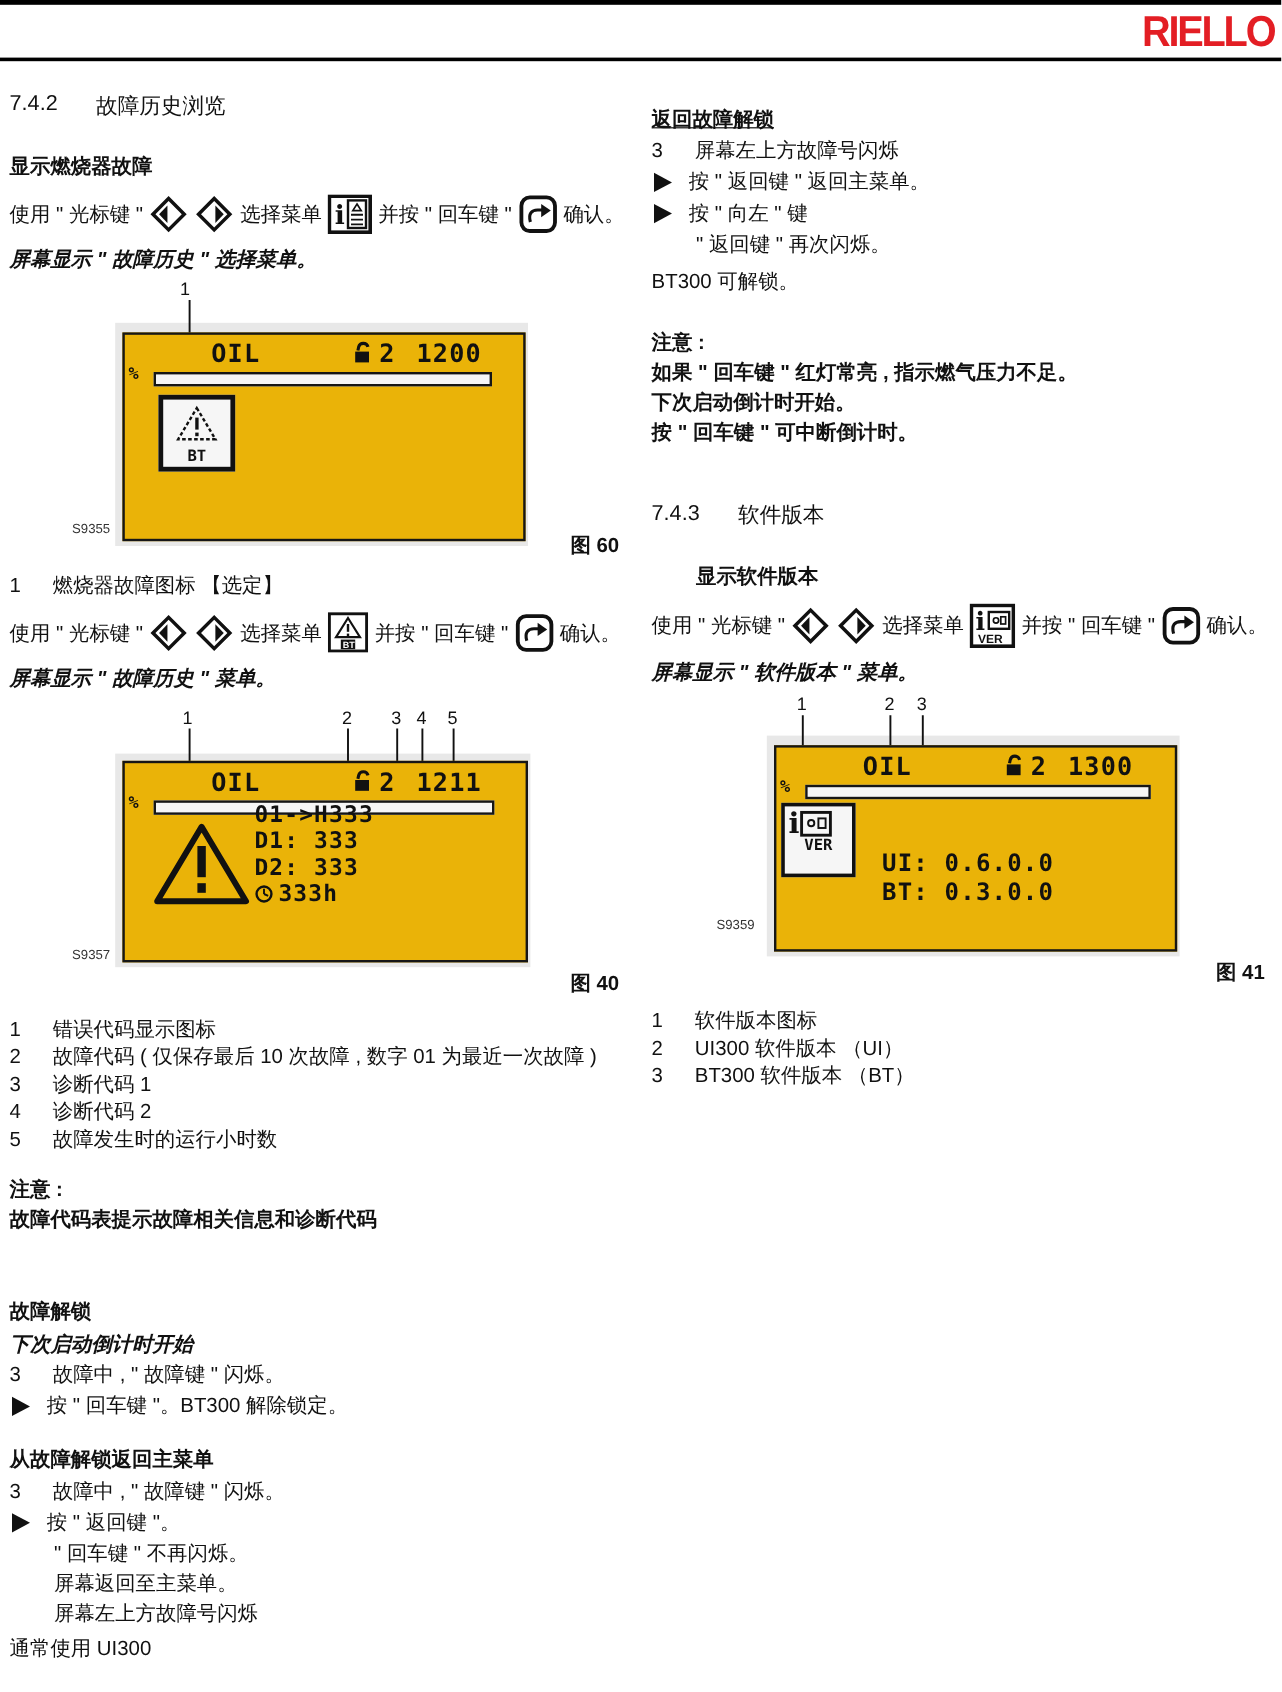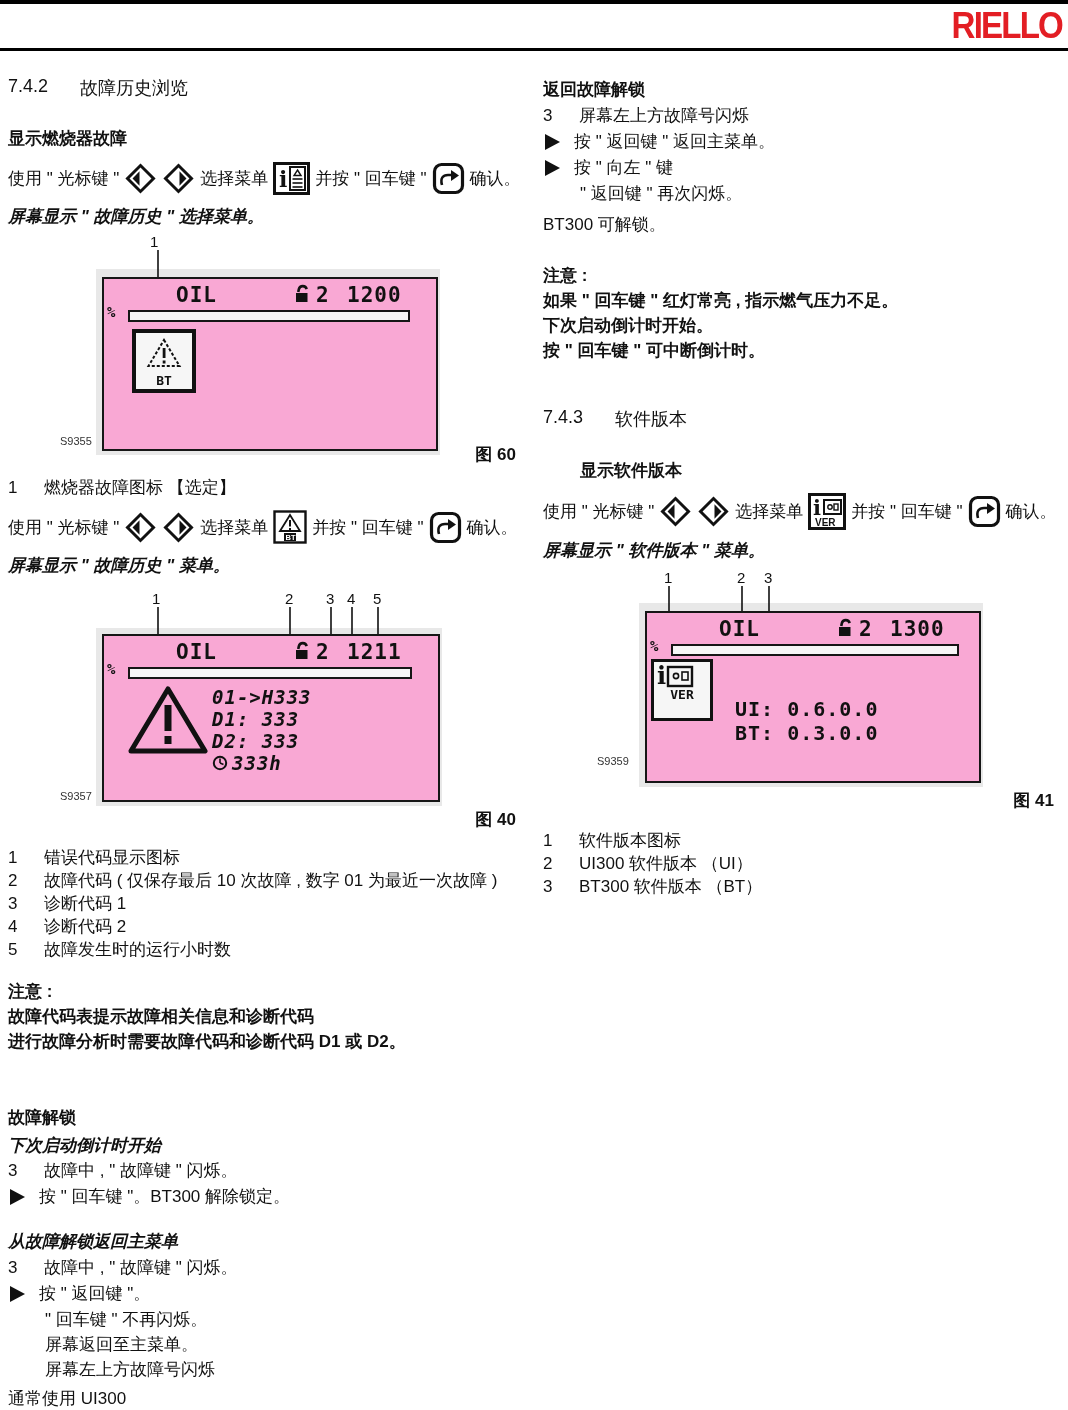--- a/index.html
+++ b/index.html
@@ -27,21 +27,21 @@
   .instr-row svg{flex:none;}
   .step{display:flex;font-size:17px;line-height:26px;}
   .step .n{width:36px;flex:none;}
   .bullet-row{display:flex;align-items:center;font-size:17px;line-height:26px;}
   .arrow{width:0;height:0;border-left:15px solid #111;border-top:8px solid transparent;
          border-bottom:8px solid transparent;margin:0 14px 0 2px;flex:none;}
   .indent{margin-left:37px;}
   
   .figure{position:relative;width:100%;}
   .panel{position:absolute;background:#e8e8e8;}
-  .screen{position:absolute;border:2px solid #161616;background:#f9a8d4;}
+  .screen{position:absolute;border:2px solid #161616;background:#eab308;}
   .lcd{font-family:"DejaVu Sans Mono","Liberation Mono",monospace;font-weight:700;}
   .lcd-abs{position:absolute;font-size:21px;letter-spacing:1px;}
   .pct{position:absolute;font-size:14px;}
   .bar{position:absolute;border:2px solid #161616;background:#f6f6f6;}
   .selbox{position:absolute;border:4px solid #111;background:#f6f6f6;text-align:center;}
   .selbox .lbl{display:block;font-size:13px;line-height:13px;margin-top:1px;}
   .verbox{position:absolute;border:3px solid #111;background:#f6f6f6;}
   .verbox .irow{display:flex;align-items:flex-start;padding:2px 2px 0 3px;}
   .verbox .ichar{font-size:24px;font-weight:900;line-height:24px;font-family:"DejaVu Serif",serif;}
   .verbox .lbl{display:block;text-align:center;font-size:13px;line-height:14px;font-weight:700;}
@@ -188,21 +188,21 @@
           </svg>
         <span class="lcd-abs" style="left:212px;top:4px;">2</span>
         <span class="lcd-abs" style="left:243px;top:4px;">1211</span>
         <span class="pct lcd" style="left:3px;top:25px;">%</span>
         <div class="bar" style="left:24px;top:31px;width:280px;height:8px;"></div>
         <svg style="position:absolute;left:22px;top:48px;" width="84" height="72" viewBox="0 0 84 72">
           <path d="M42 5 L79 67 L5 67 Z" fill="none" stroke="#111" stroke-width="5" stroke-linejoin="round"></path>
           <rect x="38.5" y="21" width="7" height="26" fill="#111"></rect>
           <rect x="38.5" y="52" width="7" height="8" fill="#111"></rect>
           </svg>
-        <div class="fault-lines lcd" style="left:108px;top:50px;font-style:italic;">
+        <div class="fault-lines lcd" style="left:108px;top:32px;">
           <div class="fl">
               <span>01-&gt;H333</span>
             </div>
           <div class="fl">
               <span>D1: 333</span>
             </div>
           <div class="fl">
               <span>D2: 333</span>
             </div>
           <div class="fl">
@@ -238,52 +238,51 @@
         </div>
       <div class="step">
           <span class="n">5</span>
           <span>故障发生时的运行小时数</span>
         </div>
     </div>
 
     <div style="margin-top:18px;">
       <div class="line b">注意 :</div>
       <div class="line b">故障代码表提示故障相关信息和诊断代码</div>
-      <div class="line b">进行故障分析时需要故障代码和诊断代码 D1 或 D2。</div>
     </div>
 
     <div class="sub-h" style="margin-top:52px;">故障解锁</div>
     <div class="line it" style="margin-top:4px;">下次启动倒计时开始</div>
     <div class="step">
       <span class="n">3</span>
       <span>故障中 , " 故障键 " 闪烁。</span>
     </div>
     <div class="bullet-row">
       <span class="arrow"></span>
       <span>按 " 回车键 "。BT300 解除锁定。</span>
     </div>
 
-    <div class="sub-h" style="margin-top:20px;font-style:italic;">从故障解锁返回主菜单</div>
+    <div class="sub-h" style="margin-top:20px;">从故障解锁返回主菜单</div>
     <div class="step" style="margin-top:2px;">
       <span class="n">3</span>
       <span>故障中 , " 故障键 " 闪烁。</span>
     </div>
     <div class="bullet-row">
       <span class="arrow"></span>
       <span>按 " 返回键 "。</span>
     </div>
     <div class="line indent">" 回车键 " 不再闪烁。</div>
     <div class="line indent">屏幕返回至主菜单。</div>
     <div class="line indent">屏幕左上方故障号闪烁</div>
     <div class="line" style="margin-top:4px;">通常使用 UI300</div>
   </div>
 
   <div class="col col-right">
 
-    <div class="sub-h" style="margin-top:6px;">返回故障解锁</div>
+    <div class="sub-h" style="margin-top:16px;text-decoration:underline;">返回故障解锁</div>
     <div class="step" style="margin-top:2px;">
       <span class="n">3</span>
       <span>屏幕左上方故障号闪烁</span>
     </div>
     <div class="bullet-row">
       <span class="arrow"></span>
       <span>按 " 返回键 " 返回主菜单。</span>
     </div>
     <div class="bullet-row">
       <span class="arrow"></span>

